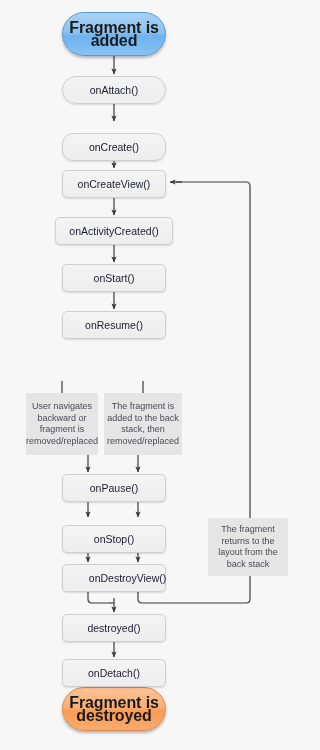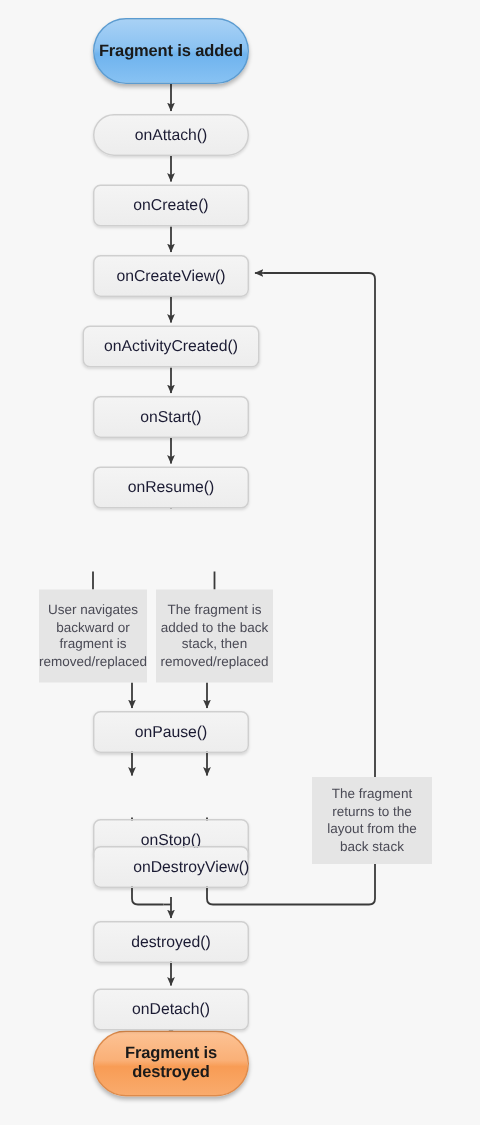--- a/index.html
+++ b/index.html
@@ -33,21 +33,21 @@
     position: absolute;
     box-sizing: border-box;
     width: 104px;
     height: 44px;
     left: 62px;
     border-radius: 22px;
     display: flex;
     align-items: center;
     justify-content: center;
     text-align: center;
-    font-size: 11px;
+    font-size: 16px;
     font-weight: bold;
     line-height: 13px;
     color: #1a1a1a;
     letter-spacing: -0.1px;
     box-shadow: 0 2px 3px rgba(0,0,0,0.28);
   }
   .pill-start {
     top: 12px;
     background: linear-gradient(to bottom, #a8d1f5 0%, #8cc3f2 45%, #6fb3ee 55%, #87c2f3 100%);
     border: 1px solid #5b9bd0;
@@ -151,33 +151,33 @@
     </g>
   </svg>
 
   <div class="pill pill-start">Fragment is added</div>
 
 
   <div class="pill pill-end">Fragment is destroyed</div>
 
   <div class="step" style="top:76px;border-radius:14px;">onAttach()</div>
 
-  <div class="step" style="top:123px;">onCreate()</div>
+  <div class="step" style="top:133px;border-radius:11px;">onCreate()</div>
 
   <div class="step" style="top:170px;">onCreateView()</div>
 
   <div class="step wide" style="top:217px;">onActivityCreated()</div>
 
   <div class="step" style="top:264px;">onStart()</div>
 
   <div class="step" style="top:311px;">onResume()</div>
 
   <div class="step" style="top:474px;">onPause()</div>
 
-  <div class="step" style="top:546px;">onStop()</div>
+  <div class="step" style="top:525px;">onStop()</div>
 
   <div class="step" style="top:564px;padding-left:27px;">onDestroyView()</div>
 
   <div class="step" style="top:614px;">destroyed()</div>
 
   <div class="step" style="top:659px;">onDetach()</div>
 
   <div class="note note-left">User navigates backward or fragment is removed/replaced</div>
 
   <div class="note note-right">The fragment is added to the back stack, then removed/replaced</div>

